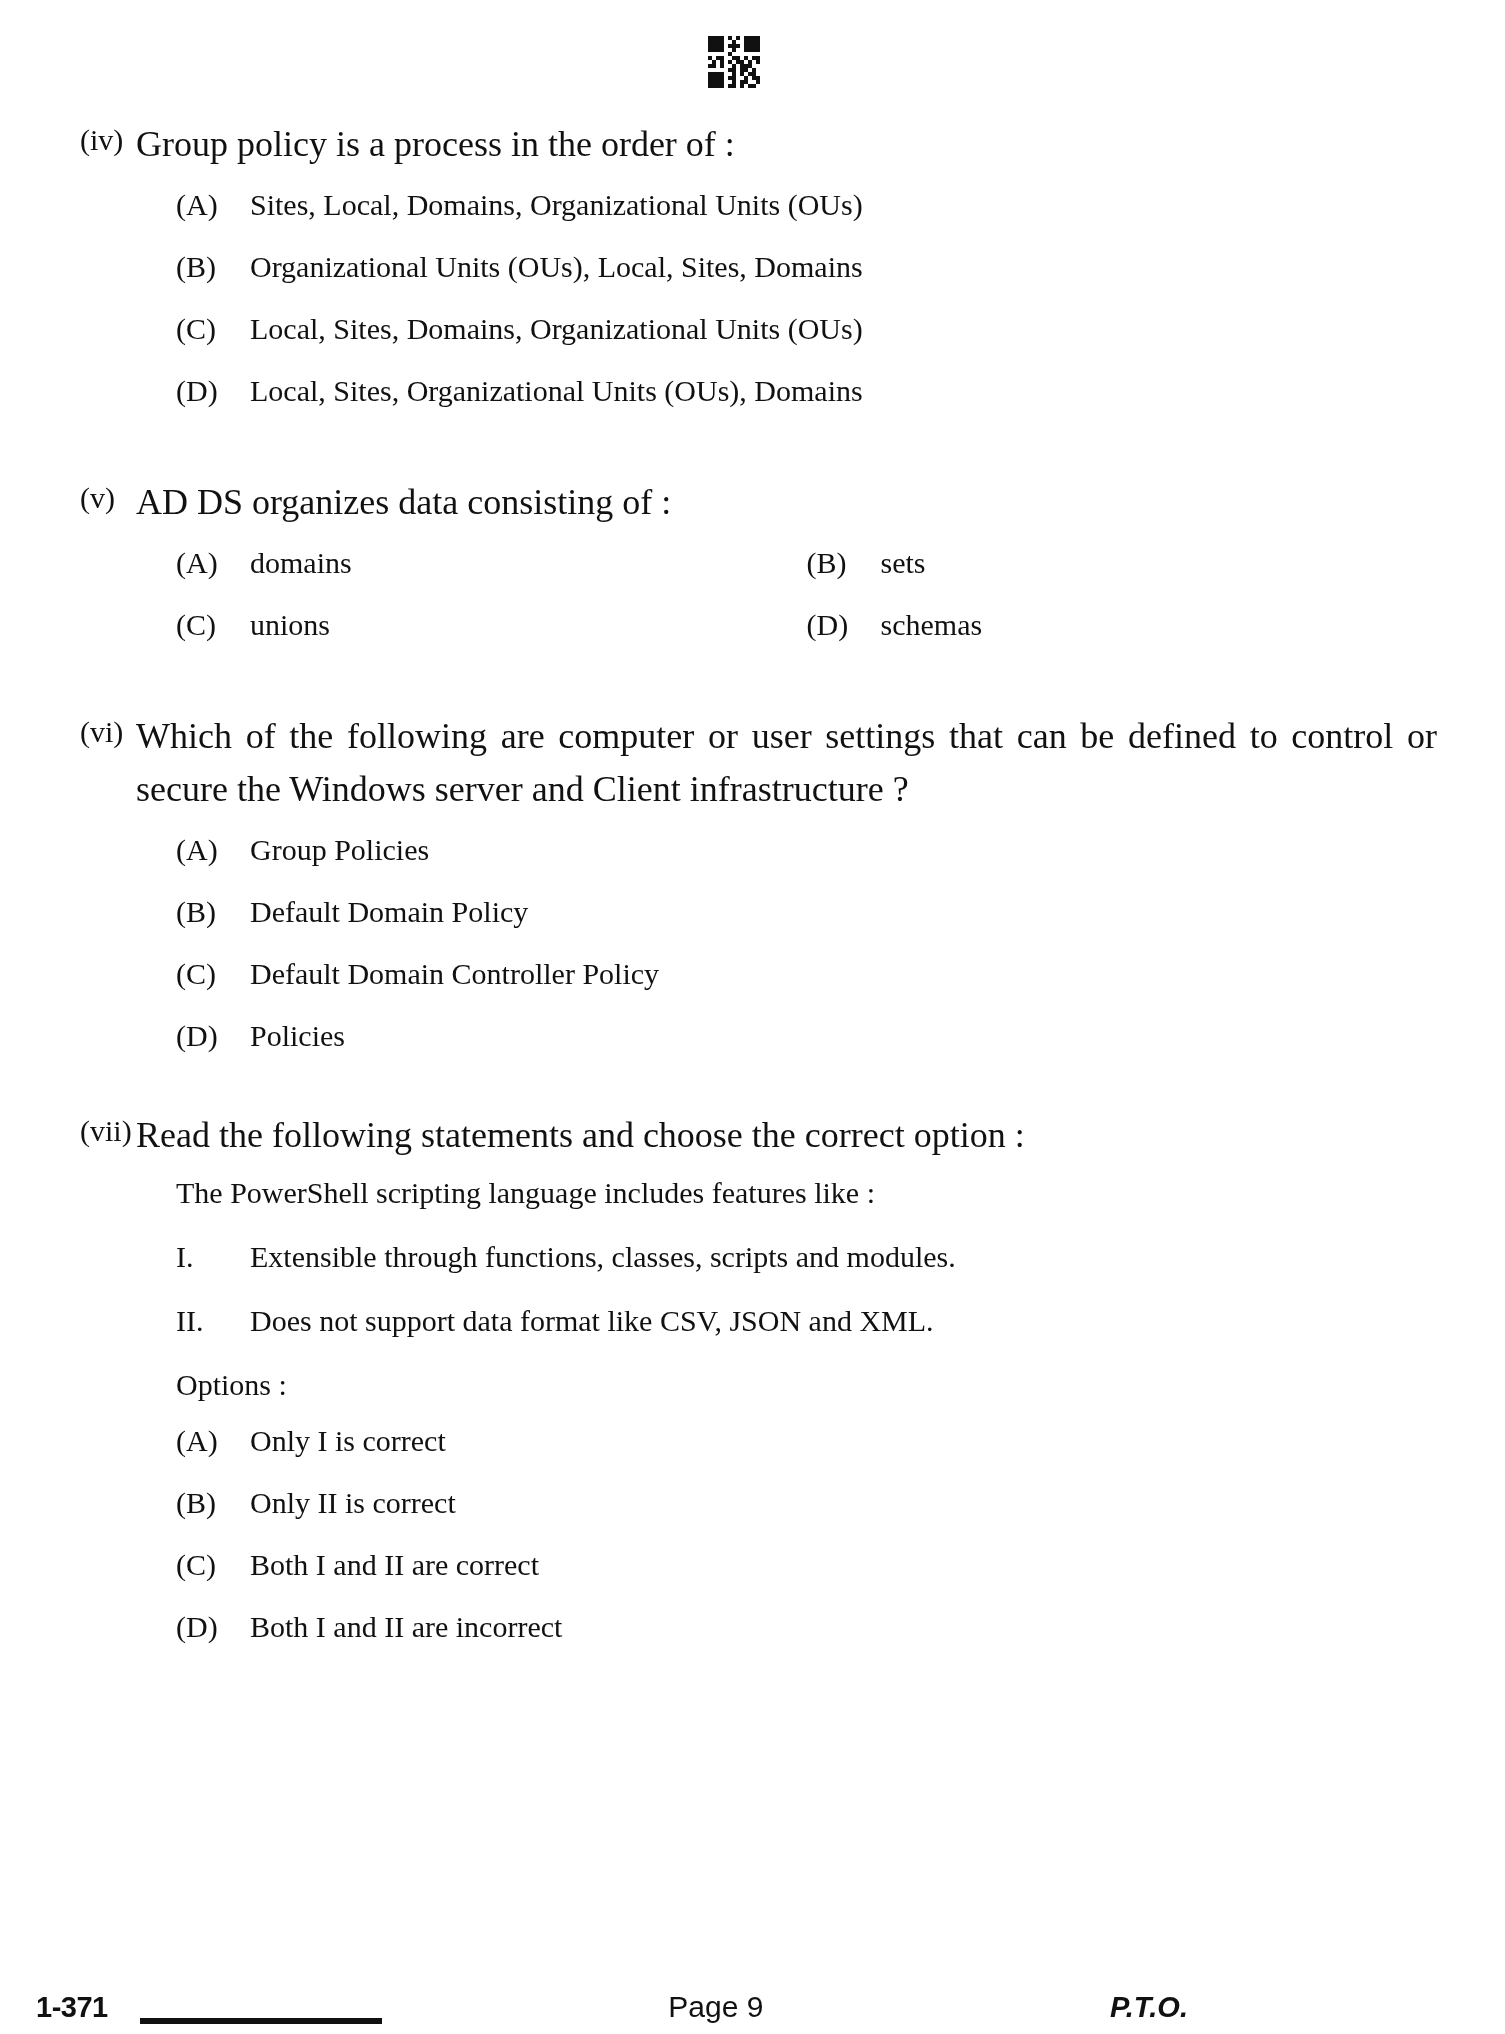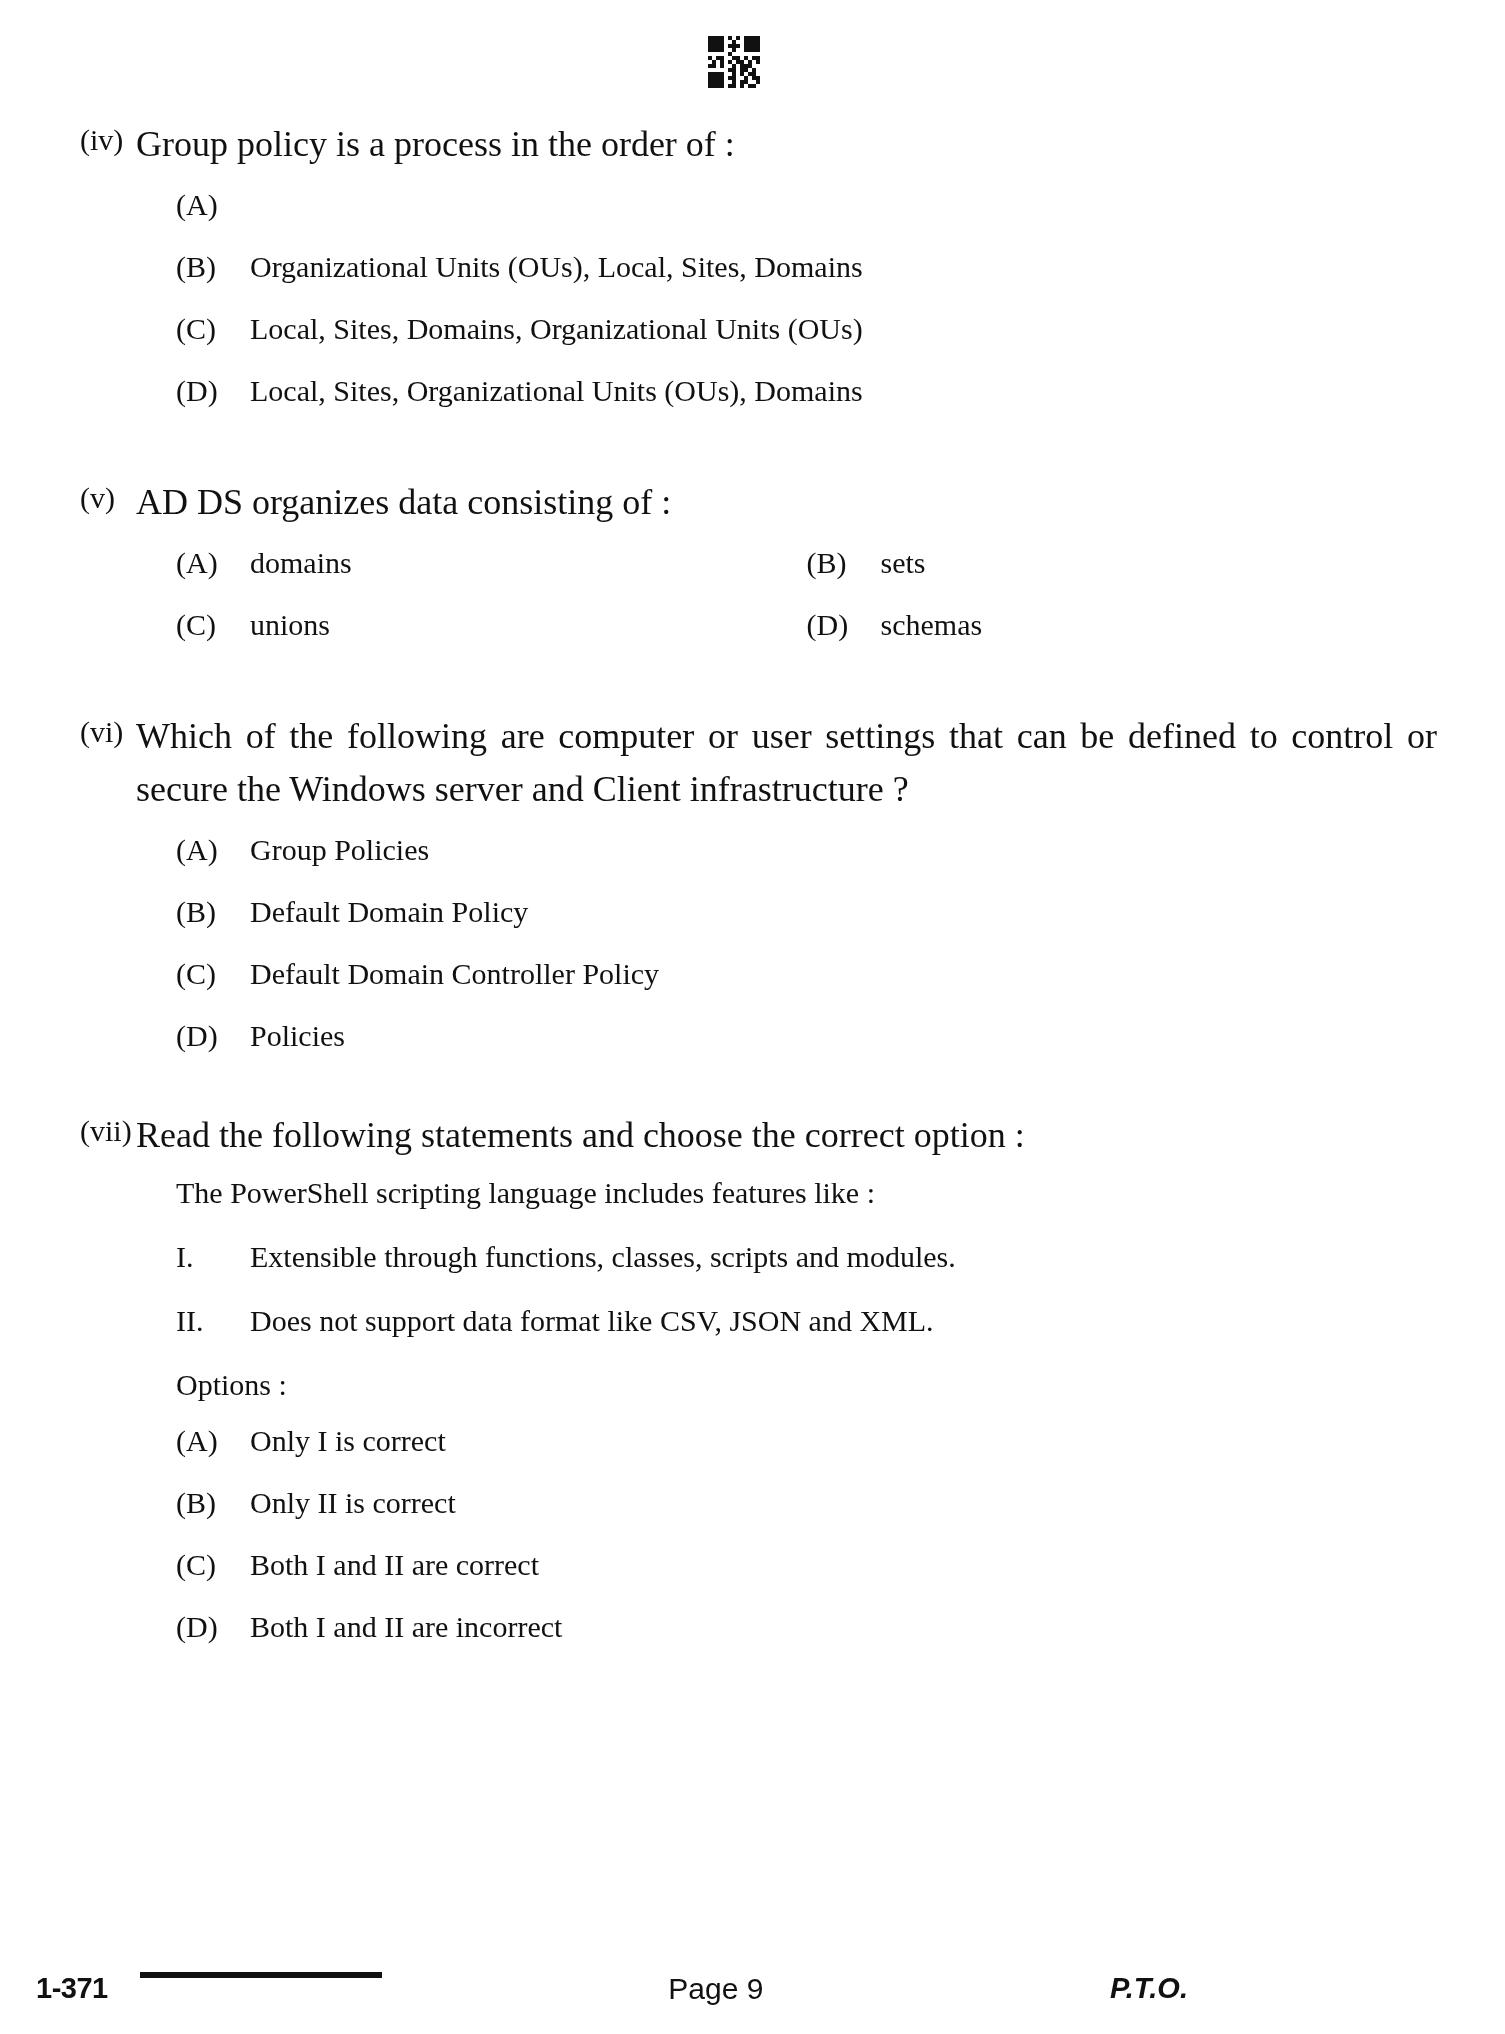--- a/index.html
+++ b/index.html
@@ -149,21 +149,21 @@
   
   .footer {
     position: absolute;
     left: 0;
     bottom: 10px;
     width: 1224px;
     height: 52px;
     padding: 0 36px;
     box-sizing: border-box;
     display: flex;
-    align-items: flex-start;
+    align-items: flex-end;
   }
   .footer-code {
     font-family: "Liberation Sans", "DejaVu Sans", sans-serif;
     font-size: 29px;
     font-weight: 700;
     letter-spacing: -0.5px;
     flex: 0 0 auto;
   }
   .footer-rule {
     flex: 0 0 auto;
@@ -259,20 +259,21 @@
   <div class="content">
 
     <div class="question">
       <div class="q-head">
         <div class="q-num">(iv)</div>
         <div class="q-text">Group policy is a process in the order of :</div>
       </div>
       <div class="options">
         <div class="opt-row">
           <div class="opt-label">(A)</div>
+          <div class="opt-text">Sites, Local, Domains, Organizational Units (OUs)</div>
         </div>
         <div class="opt-row">
           <div class="opt-label">(B)</div>
           <div class="opt-text">Organizational Units (OUs), Local, Sites, Domains</div>
         </div>
         <div class="opt-row">
           <div class="opt-label">(C)</div>
           <div class="opt-text">Local, Sites, Domains, Organizational Units (OUs)</div>
         </div>
         <div class="opt-row">

